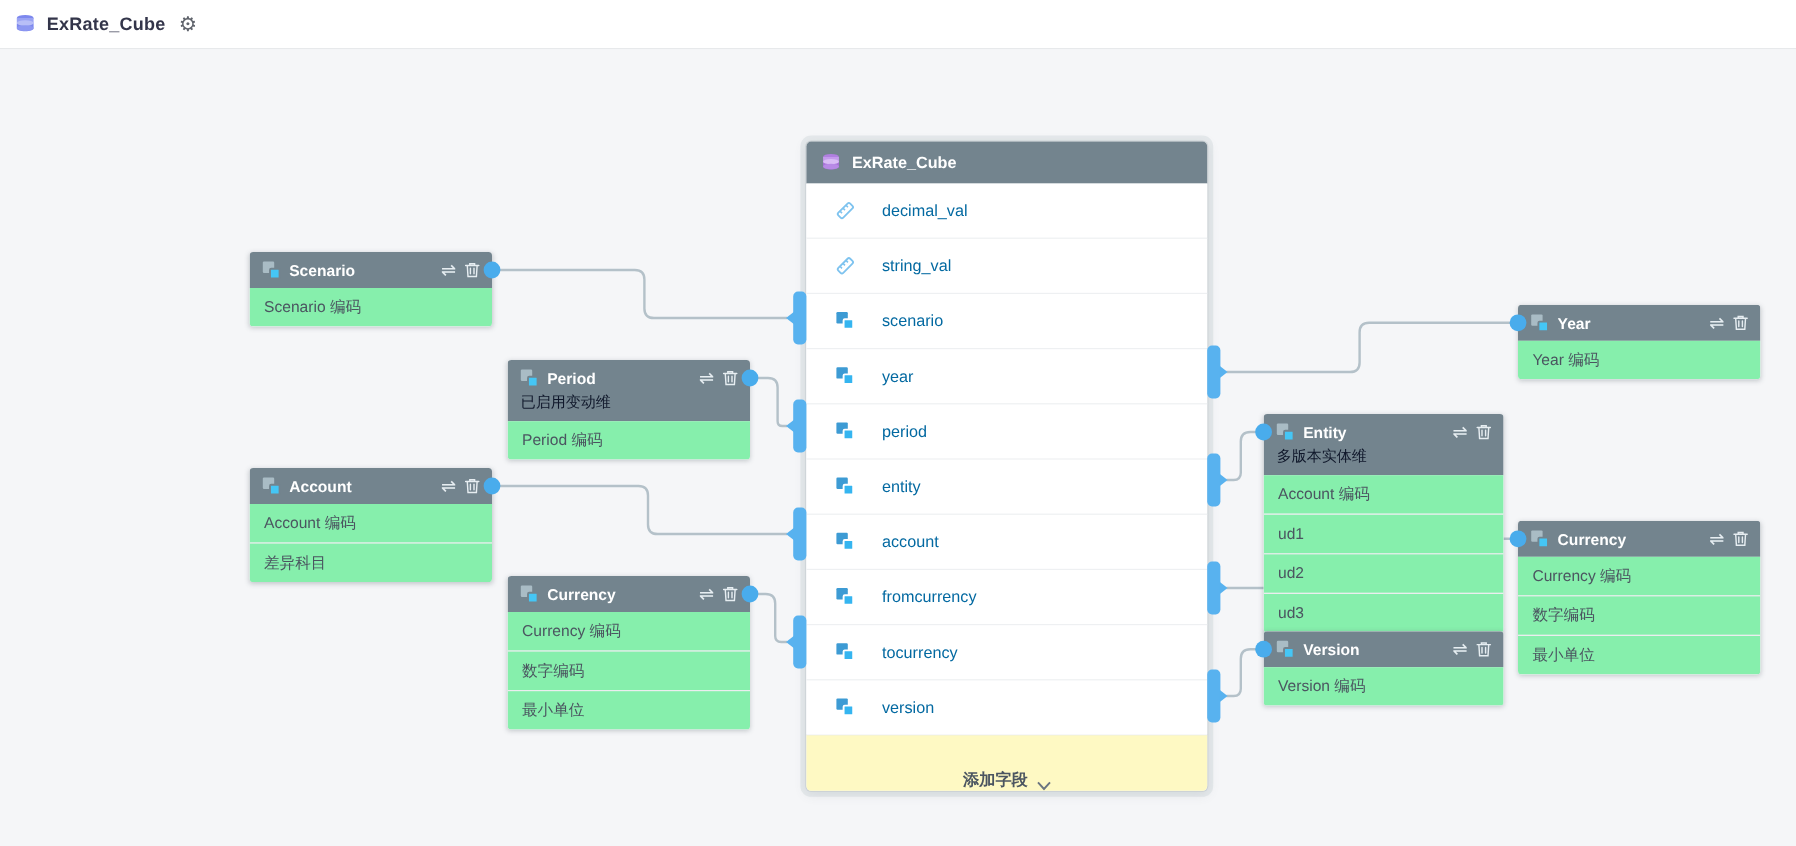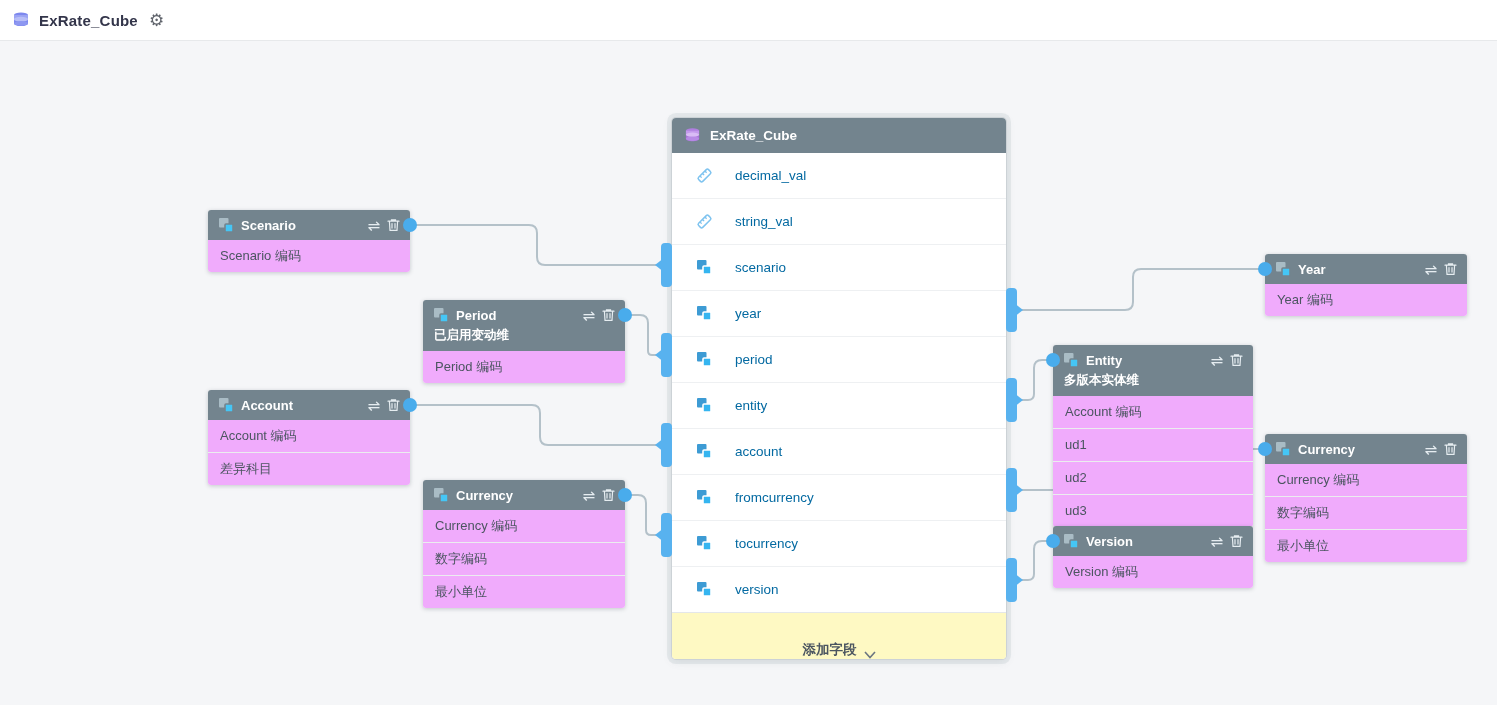--- a/index.html
+++ b/index.html
@@ -16,23 +16,23 @@
   svg.layer{position:absolute;top:0;left:0;width:1497px;height:664px;}
   #edge-layer{z-index:1;}
   #port-layer{z-index:6;pointer-events:none;}
 
   
   .dim-node{position:absolute;z-index:4;border-radius:3px;box-shadow:0 1px 4px rgba(70,80,90,.28);
     background:#fff;overflow:hidden;}
   .dim-header{background:#73848e;color:#fff;padding:0 10px 0 10px;}
   .dim-header-top{display:flex;align-items:center;height:30px;gap:7px;}
   .dim-title{font-size:13px;font-weight:bold;flex:1 1 auto;white-space:nowrap;overflow:hidden;}
-  .dim-sub{font-size:12.5px;color:#ffffff;padding:0 0 7px 1px;margin-top:-3px;font-weight:bold;}
+  .dim-sub{font-size:12.5px;color:#0f172a;padding:0 0 7px 1px;margin-top:-3px;}
   .hdr-ico{font-size:15px;color:#e6edf1;line-height:1;cursor:pointer;}
-  .dim-row{height:32px;line-height:32px;padding:0 12px;font-size:13px;color:#4b5560;background:#f0abfc;}
+  .dim-row{height:32px;line-height:32px;padding:0 12px;font-size:13px;color:#4b5560;background:#86efac;}
   .dim-row + .dim-row{border-top:1px solid #ebedef;}
 
   
   .cube-node{position:absolute;z-index:3;background:#fff;border-radius:4px;
     box-shadow:0 0 0 1px #ccd2d6,0 0 0 5px rgba(175,185,193,.22),0 2px 10px rgba(90,100,110,.15);}
   .cube-header{background:#73848e;color:#fff;height:35px;display:flex;align-items:center;
     gap:9px;padding:0 12px;border-radius:4px 4px 0 0;font-size:13.5px;font-weight:bold;}
   .cube-row{height:45px;display:flex;align-items:center;gap:22px;padding:0 0 0 24px;background:#fff;}
   .cube-row + .cube-row{border-top:1px solid #eef0f2;}
   .cube-row .label{font-size:13.5px;color:#0369a1;}

